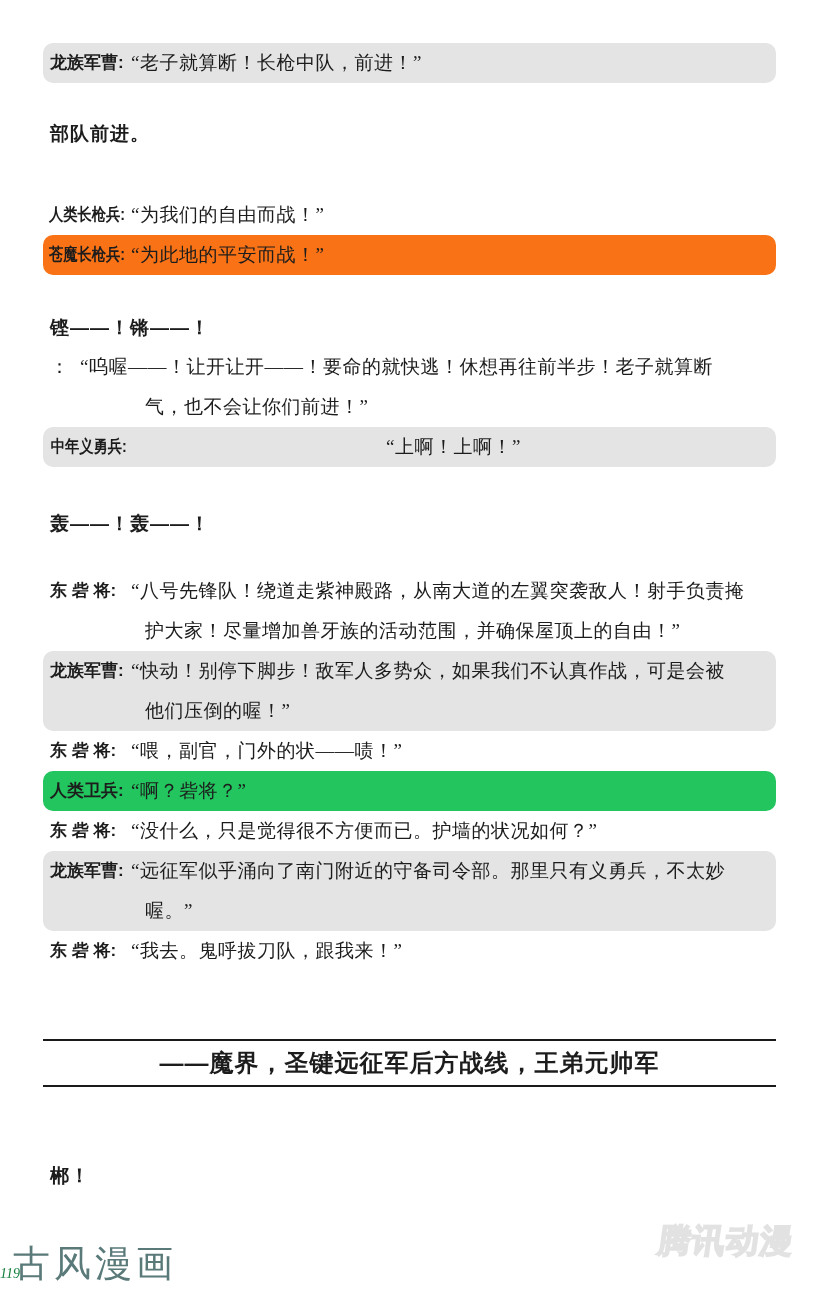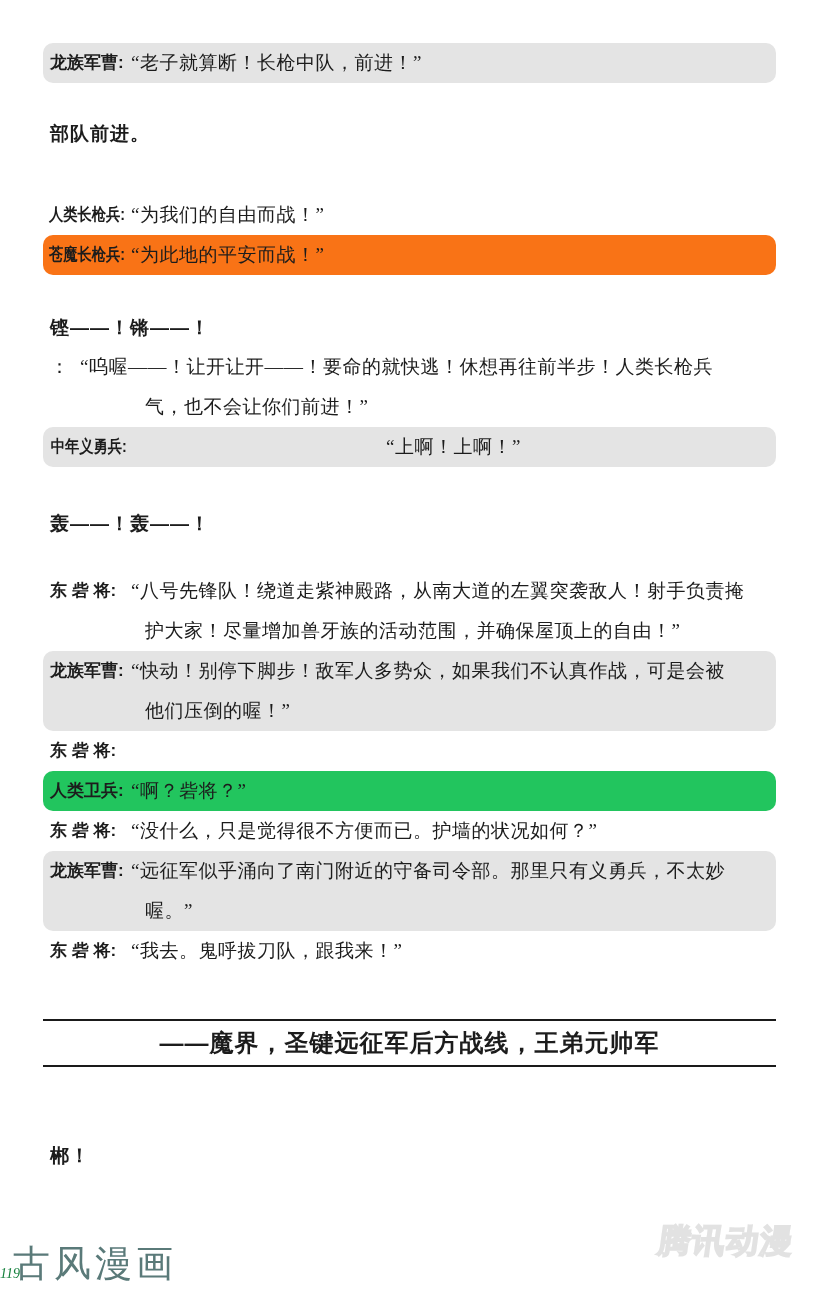--- a/index.html
+++ b/index.html
@@ -79,21 +79,21 @@
     font-family: "Liberation Sans", sans-serif;
     font-weight: bold;
     font-size: 24px;
     line-height: 44px;
     letter-spacing: 1px;
   }
   
   .blk-1  { margin: 40px 0 50px; }
   .blk-4  { margin: 42px 0 8px;  }
   .blk-7  { margin: 46px 0 36px; }
-  .blk-15 { margin-top: 48px; }
+  .blk-15 { margin-top: 68px; }
   .blk-16 { margin-top: 78px; }
   
   .brand {
     position: absolute;
     left: 13px;
     bottom: 2px;
     font-family: "Liberation Serif", serif;
     font-size: 37px;
     letter-spacing: 4px;
   }
@@ -132,39 +132,40 @@
     <div class="action blk-1">部队前进。</div>
     <div class="drow blk-2">
       <div class="dlabel condensed">人类长枪兵:</div>
       <div class="dtext">“为我们的自由而战！”</div>
     </div>
     <div class="drow blk-3" style="background: #f97316;">
       <div class="dlabel condensed">苍魔长枪兵:</div>
       <div class="dtext">“为此地的平安而战！”</div>
     </div>
     <div class="sfx blk-4">铿——！锵——！</div>
-    <div class="hanging blk-5">：  “呜喔——！让开让开——！要命的就快逃！休想再往前半步！人类长枪兵
+    <div class="hanging blk-5">：  “呜喔——！让开让开——！要命的就快逃！休想再往前半步！老子就算断
 气，也不会让你们前进！”</div>
     <div class="drow blk-6" style="background: rgb(228, 228, 228); text-align: center;">
       <div class="dlabel condensed">中年义勇兵:</div>
       <div class="dtext">“上啊！上啊！”</div>
     </div>
     <div class="sfx blk-7">轰——！轰——！</div>
     <div class="drow blk-8">
       <div class="dlabel">东 砦 将:</div>
       <div class="dtext">“八号先锋队！绕道走紫神殿路，从南大道的左翼突袭敌人！射手负责掩
 护大家！尽量增加兽牙族的活动范围，并确保屋顶上的自由！”</div>
     </div>
     <div class="drow blk-9" style="background: rgb(228, 228, 228);">
       <div class="dlabel">龙族军曹:</div>
       <div class="dtext">“快动！别停下脚步！敌军人多势众，如果我们不认真作战，可是会被
 他们压倒的喔！”</div>
     </div>
     <div class="drow blk-10">
       <div class="dlabel">东 砦 将:</div>
+      <div class="dtext">“喂，副官，门外的状——啧！”</div>
     </div>
     <div class="drow blk-11" style="background: #22c55e;">
       <div class="dlabel">人类卫兵:</div>
       <div class="dtext">“啊？砦将？”</div>
     </div>
     <div class="drow blk-12">
       <div class="dlabel">东 砦 将:</div>
       <div class="dtext">“没什么，只是觉得很不方便而已。护墙的状况如何？”</div>
     </div>
     <div class="drow blk-13" style="background: rgb(228, 228, 228);">

